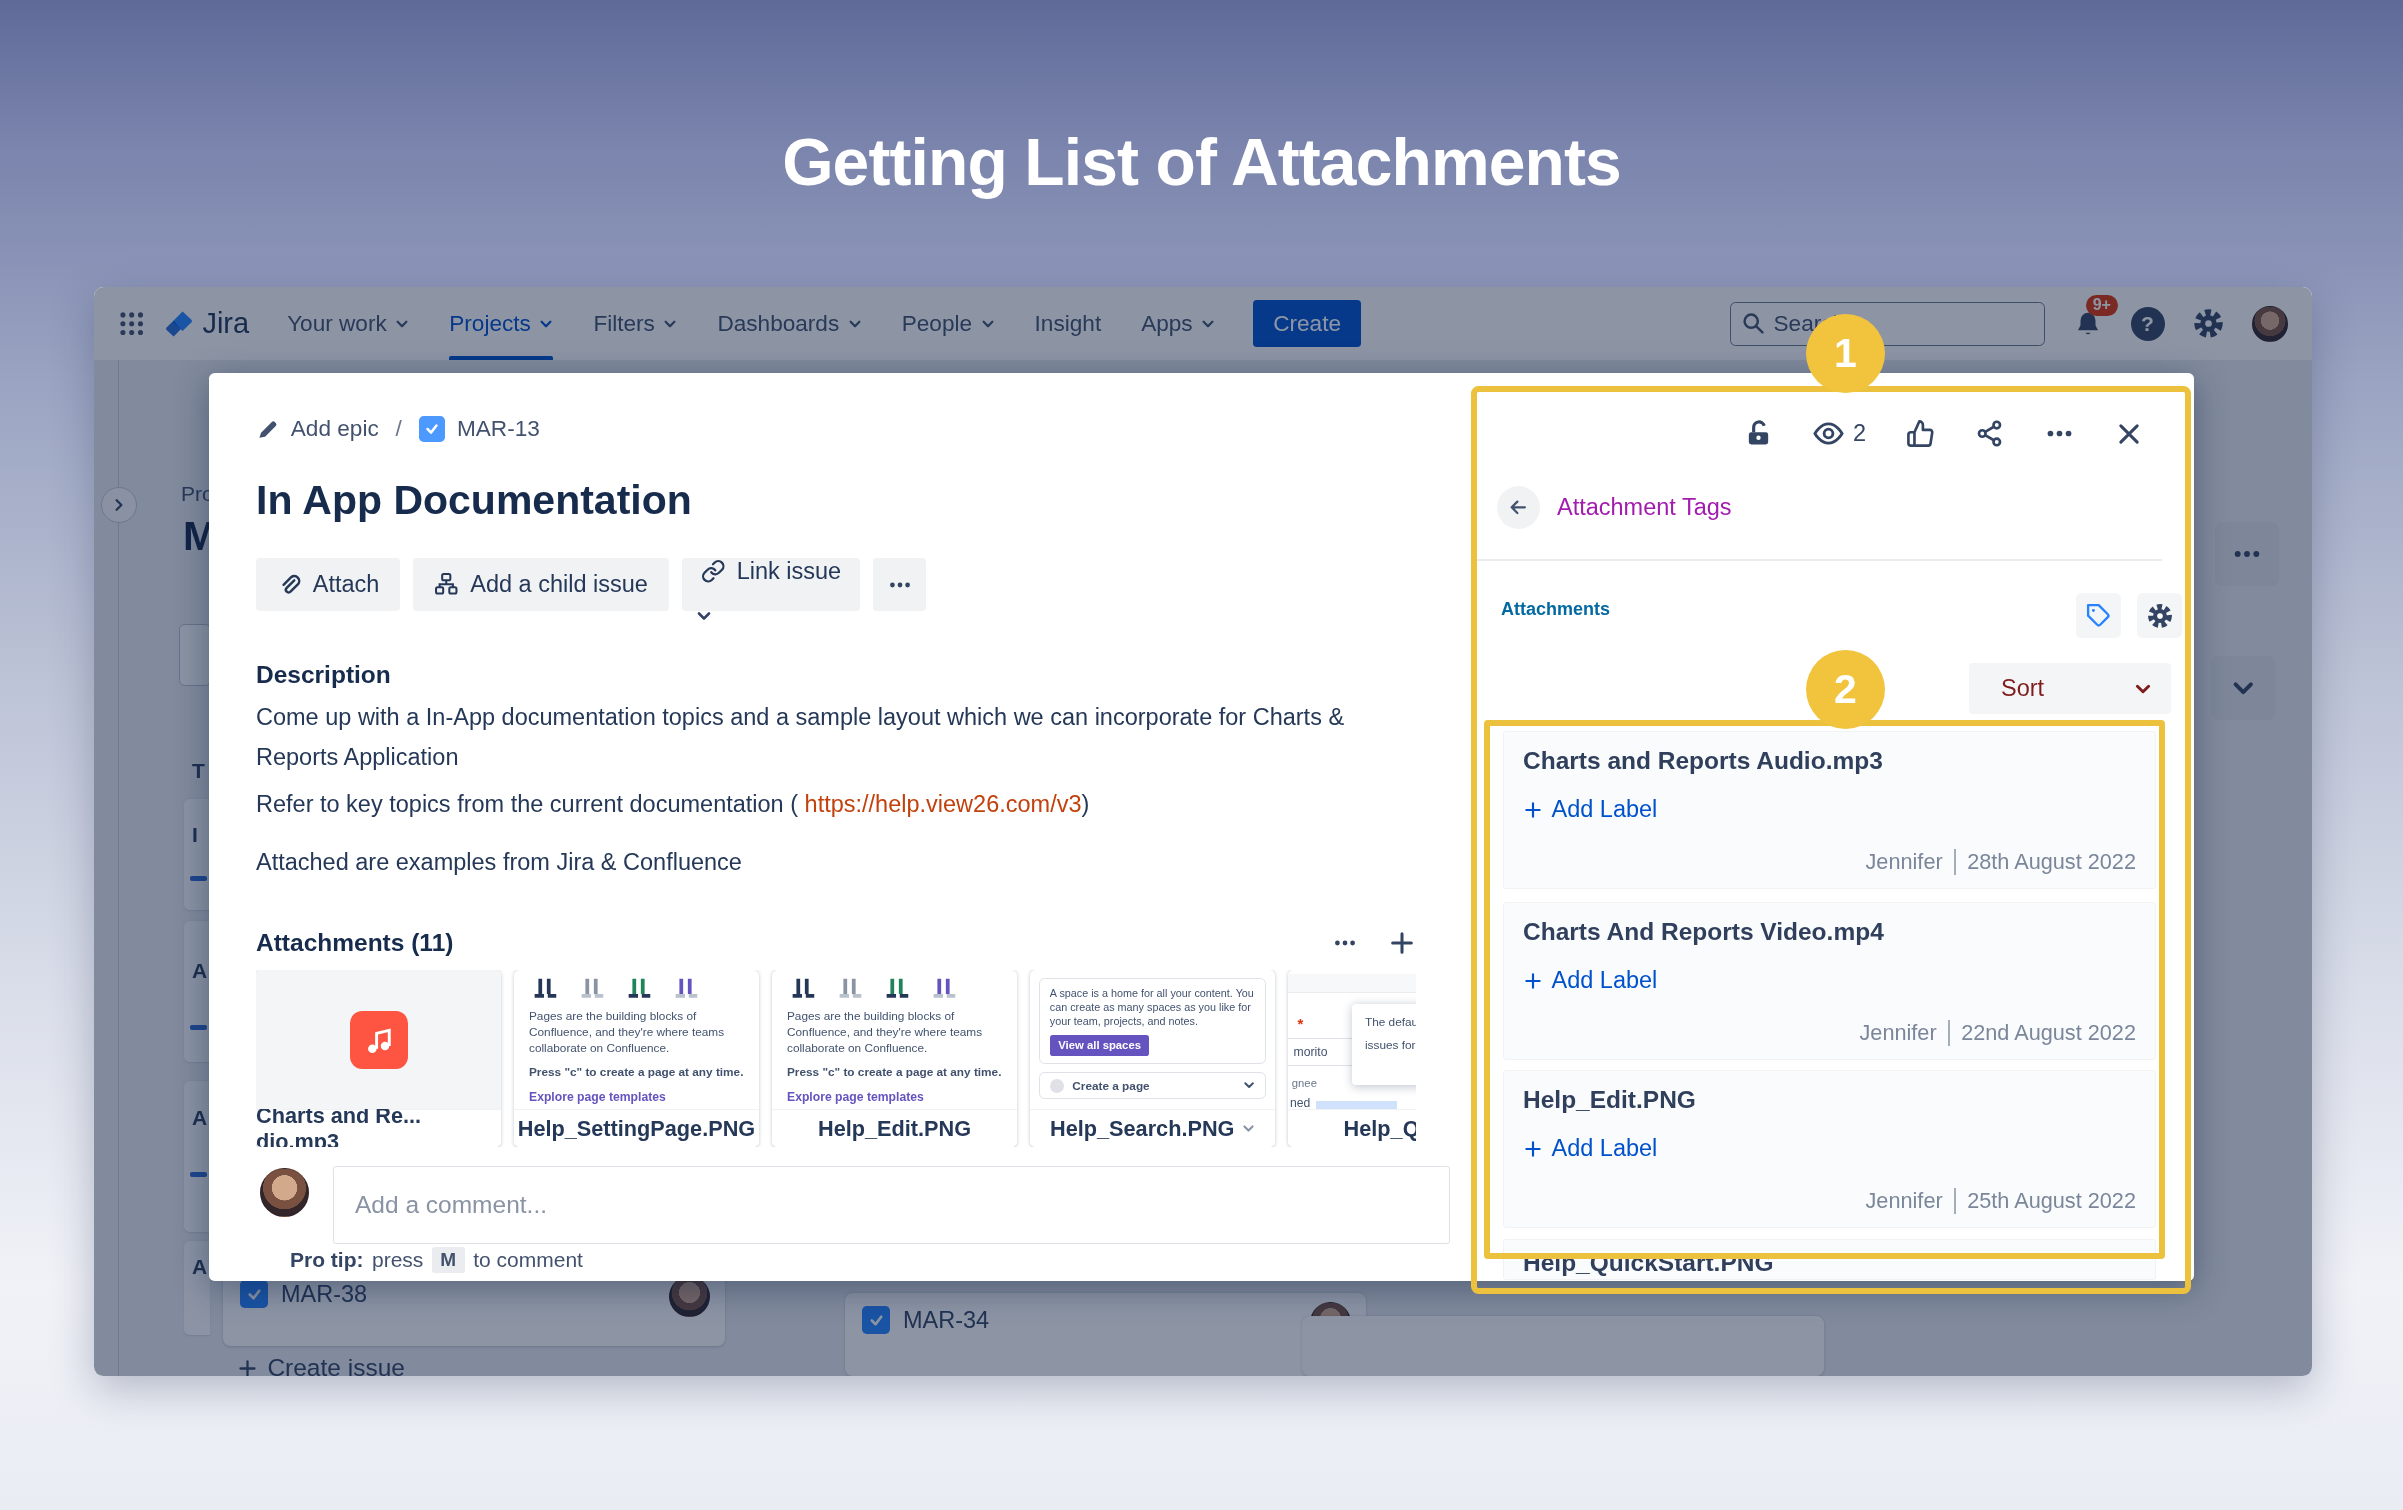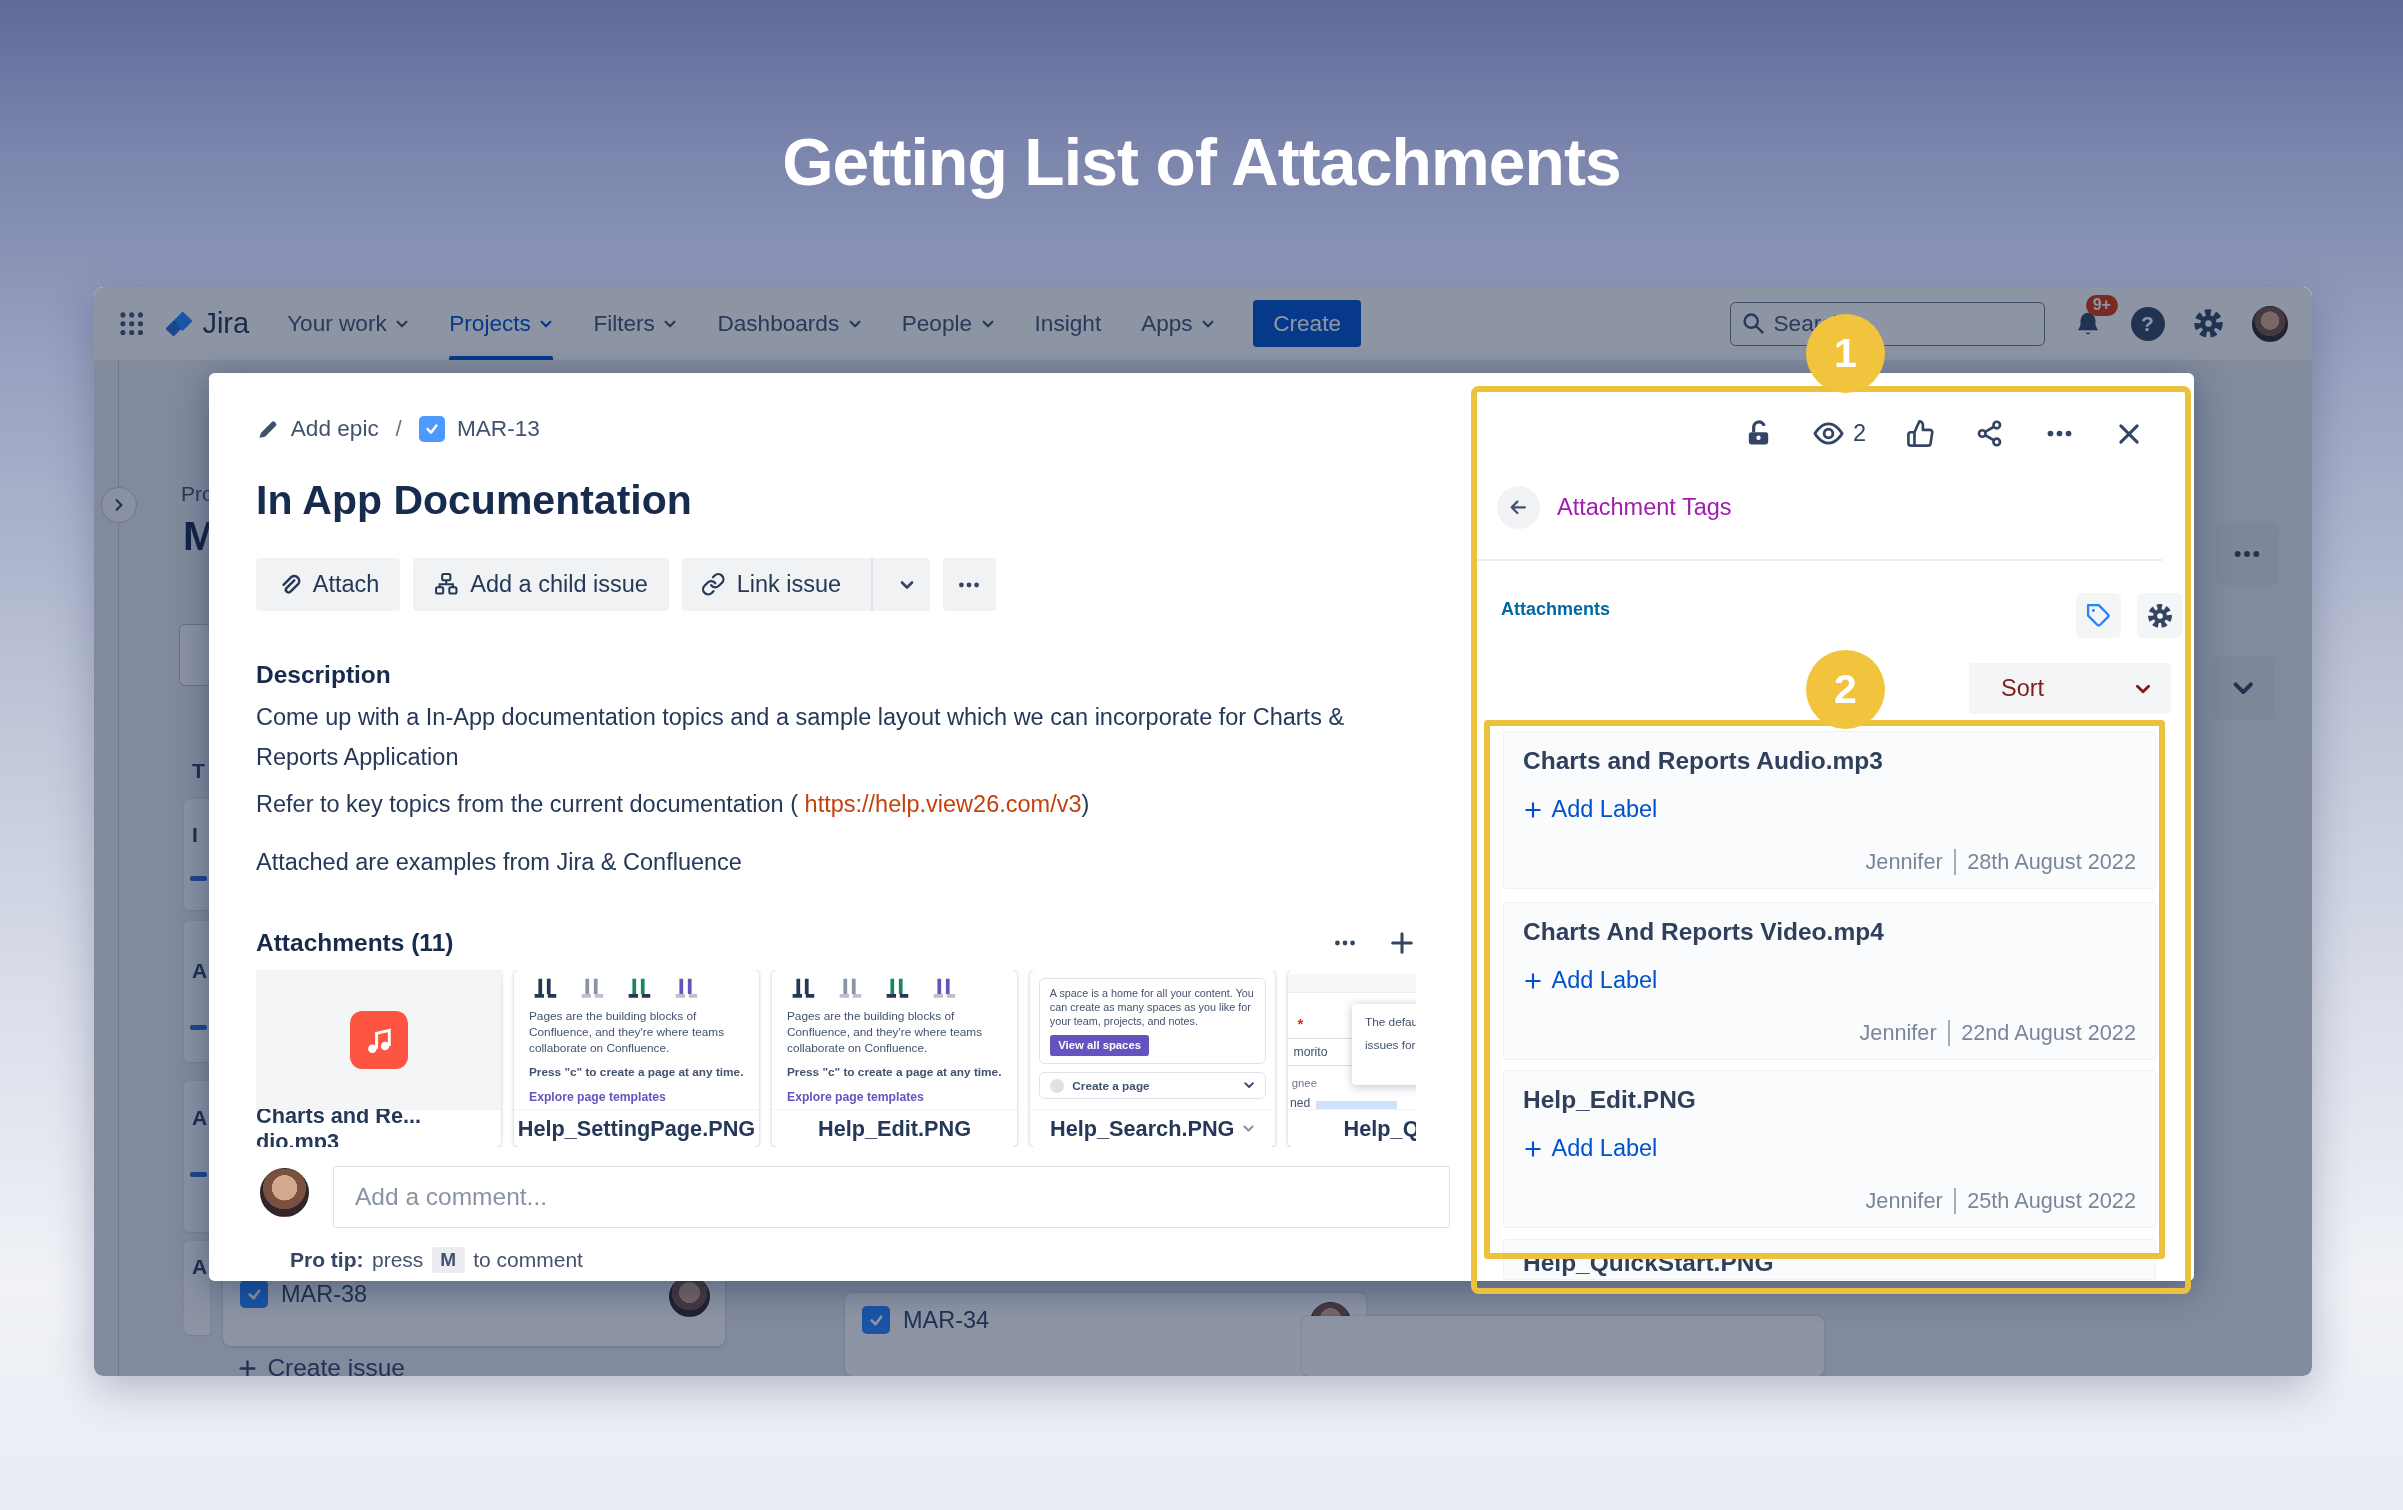--- a/index.html
+++ b/index.html
@@ -87,21 +87,21 @@
 
   .crumb { position:absolute; left:47px; top:43px; display:flex; align-items:center; gap:12.2px;
     font-size:22.6px; color:#42526E;justify-content:flex-end; }
   .crumb .sep { color:#6B778C; padding:0 4.7px; }
   .crumb .check-tile { width:26px; height:26px; background:#4C9AFF; }
   .issue-title { position:absolute; left:47px; top:104px; font-size:41px; font-weight:600; color:#172B4D; }
 
   .toolbar { position:absolute; left:47px; top:185px; display:flex; gap:13px; }
   .tb-btn { display:flex; align-items:center; gap:11.3px; height:53px; padding:0 21px;
     background:#F1F2F4; border-radius:3.8px; font-size:23.5px; color:#253858; }
-  .tb-split { display:flex; align-items:stretch; padding:0; }
+  .tb-split { display:flex; align-items:stretch; padding:0;flex-direction:column; }
   .tb-split .main { display:flex; align-items:center; gap:11.3px; padding:0 19px; }
   .tb-split .sep { width:1.9px; background:#DFE1E6; }
   .tb-split .chevbox { width:45px; display:flex; align-items:center; justify-content:center; color:#344563; }
   .tb-more { width:53px; justify-content:center; padding:0; color:#344563; }
 
   .desc-h { position:absolute; left:47px; top:288px; font-size:24.5px; font-weight:700; color:#172B4D; }
   .para { position:absolute; left:47px; width:1158px; font-size:23.5px; color:#253858; line-height:40px; }
   .p1 { top:324px; } .p2 { top:411px; } .p3 { top:469px; }
   .para a { color:#c2410c; text-decoration:none; }
 
@@ -146,21 +146,21 @@
   .form-ned { position:absolute; left:1.9px; top:126px; font-size:12.2px; color:#42526E; }
   .form-tip { position:absolute; left:64px; top:34px; width:175px; height:81px; background:#fff;
     border-radius:3.8px; box-shadow:0 1.9px 9.4px rgba(9,30,66,0.25); padding:11.3px 13px;
     font-size:11.8px; color:#42526E; }
   .form-tip .l2 { margin-top:8.5px; }
   .form-blue { position:absolute; left:28px; bottom:0; width:81px; height:8.5px; background:#CFE1FB; }
   .name-chev { color:#8993A4; }
 
   .comment-row { position:absolute; left:47px; top:793px; width:1160px; }
   .comment-avatar { position:absolute; left:3.8px; top:1.9px; width:49px; height:49px; }
-  .comment-input { position:absolute; left:77px; top:0; width:1117px; height:62px;
+  .comment-input { position:absolute; left:77px; top:0; width:1117px; height:78px;
     border:1.9px solid #DFE1E6; border-radius:2.8px; font-size:24.5px; color:#7A869A;
     padding:0 21px; font-family:"Liberation Sans", sans-serif; outline:none; background:#fff; }
   .comment-input::placeholder { color:#8993A4; opacity:1; }
   .protip { position:absolute; left:81px; top:874px; display:flex; align-items:center; gap:8.5px;
     font-size:21px; color:#42526E; }
   .protip b { color:#344563; }
   .kbd { background:#EBECF0; border-radius:2.8px; padding:1.9px 8.5px; font-size:19px; font-weight:700; color:#42526E; }
 
   
   .panel-icons { position:absolute; top:45px; right:51px; display:flex; align-items:center; gap:40px;

